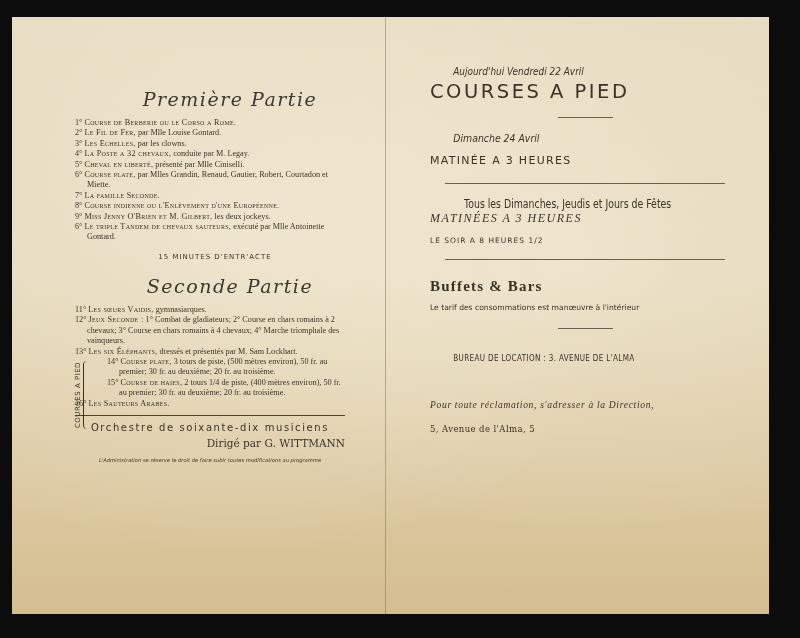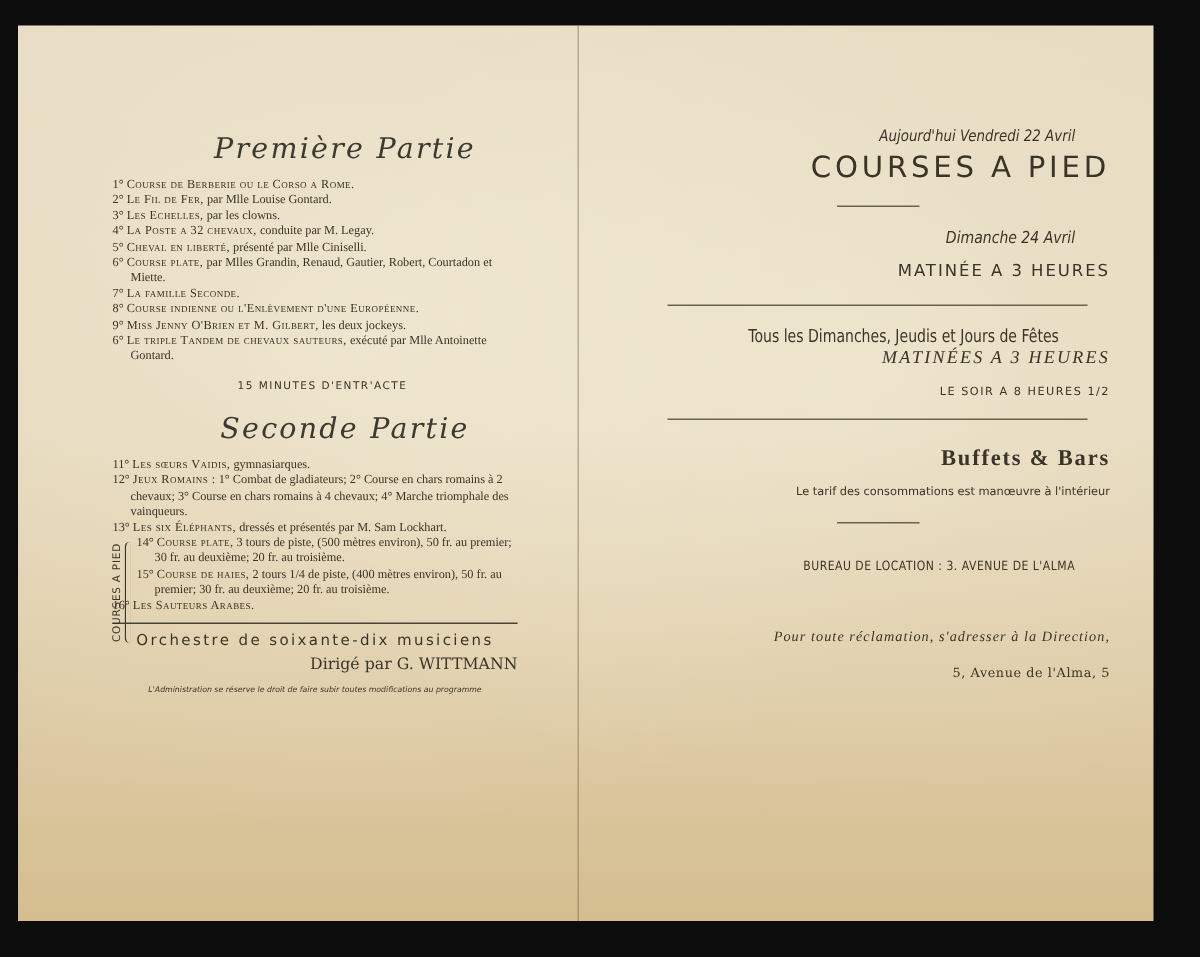--- a/index.html
+++ b/index.html
@@ -5,30 +5,30 @@
   html, body { margin:0; padding:0; }
   body { width:800px; height:638px; background:#0c0c0c; position:relative; overflow:hidden;
          font-family:"Liberation Serif", serif; color:#3a3428; }
   .paper { position:absolute; left:12px; top:17px; width:757px; height:597px;
            background: linear-gradient(180deg,#e7dcc2 0%,#e4d7ba 45%,#dcc9a2 80%,#d4bd8f 100%); }
   .paper:after { content:""; position:absolute; inset:0;
            background: radial-gradient(ellipse at 30% 35%, rgba(255,250,235,0.35), rgba(0,0,0,0) 60%),
                        radial-gradient(ellipse at 75% 40%, rgba(255,250,235,0.3), rgba(0,0,0,0) 55%); pointer-events:none; }
   .fold { position:absolute; left:385px; top:17px; width:1px; height:597px; background:rgba(120,100,70,0.45); }
   .page-left { position:absolute; left:75px; top:88px; width:270px; }
-  .page-right { position:absolute; left:430px; top:85px; width:310px; text-align:right; }
+  .page-right { position:absolute; left:430px; top:65px; width:310px; text-align:left; }
   .section-title { text-align:center; font-size:19px; letter-spacing:1.5px; font-family:"DejaVu Serif", serif; color:#3a3a30; margin:0 0 8px 40px;font-style:italic; }
   .item { font-size:8.2px; line-height:10.4px; padding-left:12px; text-indent:-12px; margin:0; }
   .item .sc { font-variant:small-caps; letter-spacing:0.3px; }
   .intermission { text-align:center; font-family:"DejaVu Sans", sans-serif; font-size:7px; letter-spacing:1px; margin:10px 0 14px 10px; }
   .courses-group { position:relative; padding-left:0; }
   .vertical-label { position:absolute; left:-2px; top:4px; width:12px; height:70px; }
   .vertical-label span { position:absolute; left:-28px; top:30px; transform:rotate(-90deg); font-family:"DejaVu Sans", sans-serif; font-size:7px; letter-spacing:0.5px; white-space:nowrap; }
   .brace { position:absolute; left:8px; top:4px; width:3px; height:68px; border-left:1px solid #3a3428; border-radius:6px 0 0 6px; }
-  .indented { padding-left:28px; text-indent:-12px; }
+  .indented { padding-left:28px; text-indent:-12px;margin-left:16px; }
   .rule { border-top:1px solid #4a4436; margin:6px 0 6px 0; }
   .orchestra { text-align:center; font-family:"DejaVu Sans", sans-serif; font-size:10px; letter-spacing:1.6px; margin-top:4px; }
   .conductor { text-align:right; font-family:"DejaVu Serif", serif; font-size:10.5px; margin-top:4px; }
   .admin-note { text-align:center; font-family:"DejaVu Sans", sans-serif; font-style:italic; font-size:5.2px; margin-top:8px; }
   .r-date { font-family:"DejaVu Sans", sans-serif; font-style:italic; font-size:10.5px; transform:scaleX(0.85); }
   .r-title { font-family:"DejaVu Sans", sans-serif; font-size:19.5px; letter-spacing:2.5px; margin-top:3px; }
   .short-rule { width:55px; border-top:1px solid #6a6250; margin:14px auto 14px auto; }
   .r-sunday { font-family:"DejaVu Sans", sans-serif; font-style:italic; font-size:11px; transform:scaleX(0.85); }
   .r-matinee { font-family:"DejaVu Sans", sans-serif; font-size:11px; letter-spacing:1.3px; margin-top:9px; }
   .long-rule { width:280px; border-top:1px solid #6a6250; margin:16px auto 13px auto; }
@@ -58,21 +58,21 @@
       <p class="item"><span>6° </span><span class="sc">Course plate,</span><span> par Mlles Grandin, Renaud, Gautier, Robert, Courtadon et Miette.</span></p>
       <p class="item"><span>7° </span><span class="sc">La famille Seconde.</span><span></span></p>
       <p class="item"><span>8° </span><span class="sc">Course indienne ou l'Enlèvement d'une Européenne.</span><span></span></p>
       <p class="item"><span>9° </span><span class="sc">Miss Jenny O'Brien et M. Gilbert,</span><span> les deux jockeys.</span></p>
       <p class="item"><span>6° </span><span class="sc">Le triple Tandem de chevaux sauteurs,</span><span> exécuté par Mlle Antoinette Gontard.</span></p>
     </div>
   <div class="intermission">15 MINUTES D'ENTR'ACTE</div>
   <div class="section-title">Seconde Partie</div>
   <div id="part2a">
       <p class="item"><span>11° </span><span class="sc">Les sœurs Vaidis,</span><span> gymnasiarques.</span></p>
-      <p class="item"><span>12° </span><span class="sc">Jeux Romains :</span><span> 1° Combat de gladiateurs; 2° Course en chars romains à 2 chevaux; 3° Course en chars romains à 4 chevaux; 4° Marche triomphale des vainqueurs.</span></p>
+      <p class="item"><span>12° </span><span class="sc">Jeux Seconde :</span><span> 1° Combat de gladiateurs; 2° Course en chars romains à 2 chevaux; 3° Course en chars romains à 4 chevaux; 4° Marche triomphale des vainqueurs.</span></p>
       <p class="item"><span>13° </span><span class="sc">Les six Éléphants,</span><span> dressés et présentés par M. Sam Lockhart.</span></p>
     </div>
   <div class="courses-group">
     <div class="vertical-label">
       <span>COURSES A PIED</span>
     </div>
     <div class="brace"></div>
     <div id="part2b">
         <p class="item indented"><span>14° </span><span class="sc">Course plate,</span><span> 3 tours de piste, (500 mètres environ), 50 fr. au premier; 30 fr. au deuxième; 20 fr. au troisième.</span></p>
         <p class="item indented"><span>15° </span><span class="sc">Course de haies,</span><span> 2 tours 1/4 de piste, (400 mètres environ), 50 fr. au premier; 30 fr. au deuxième; 20 fr. au troisième.</span></p>

